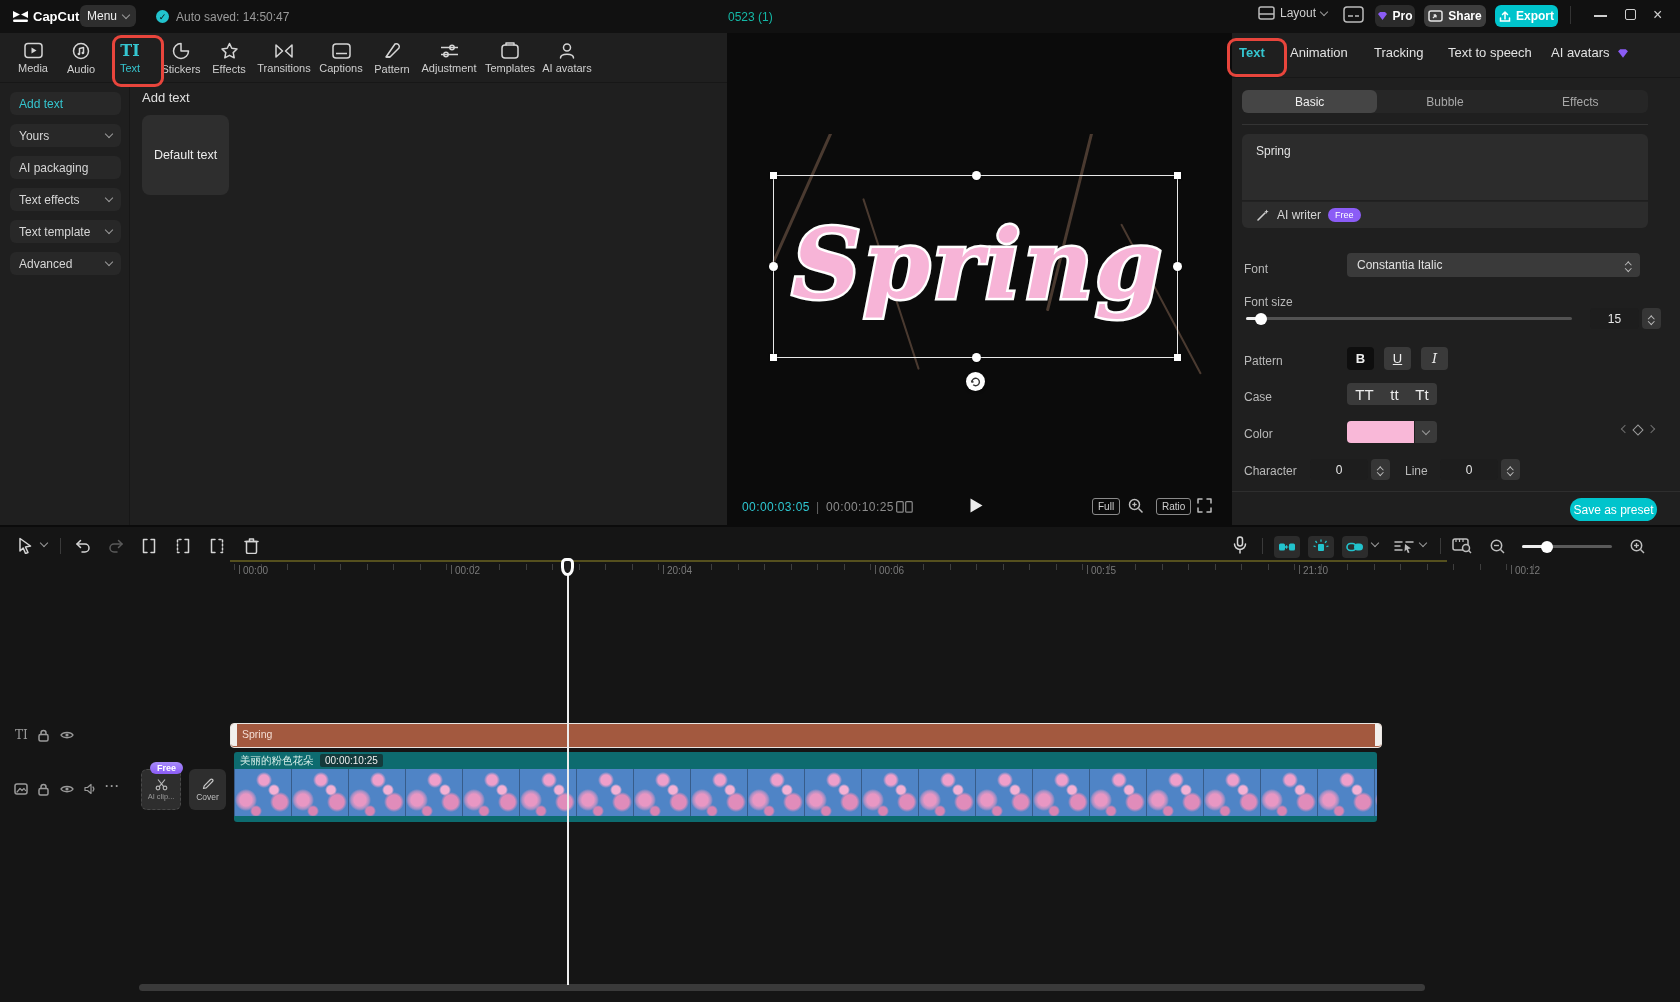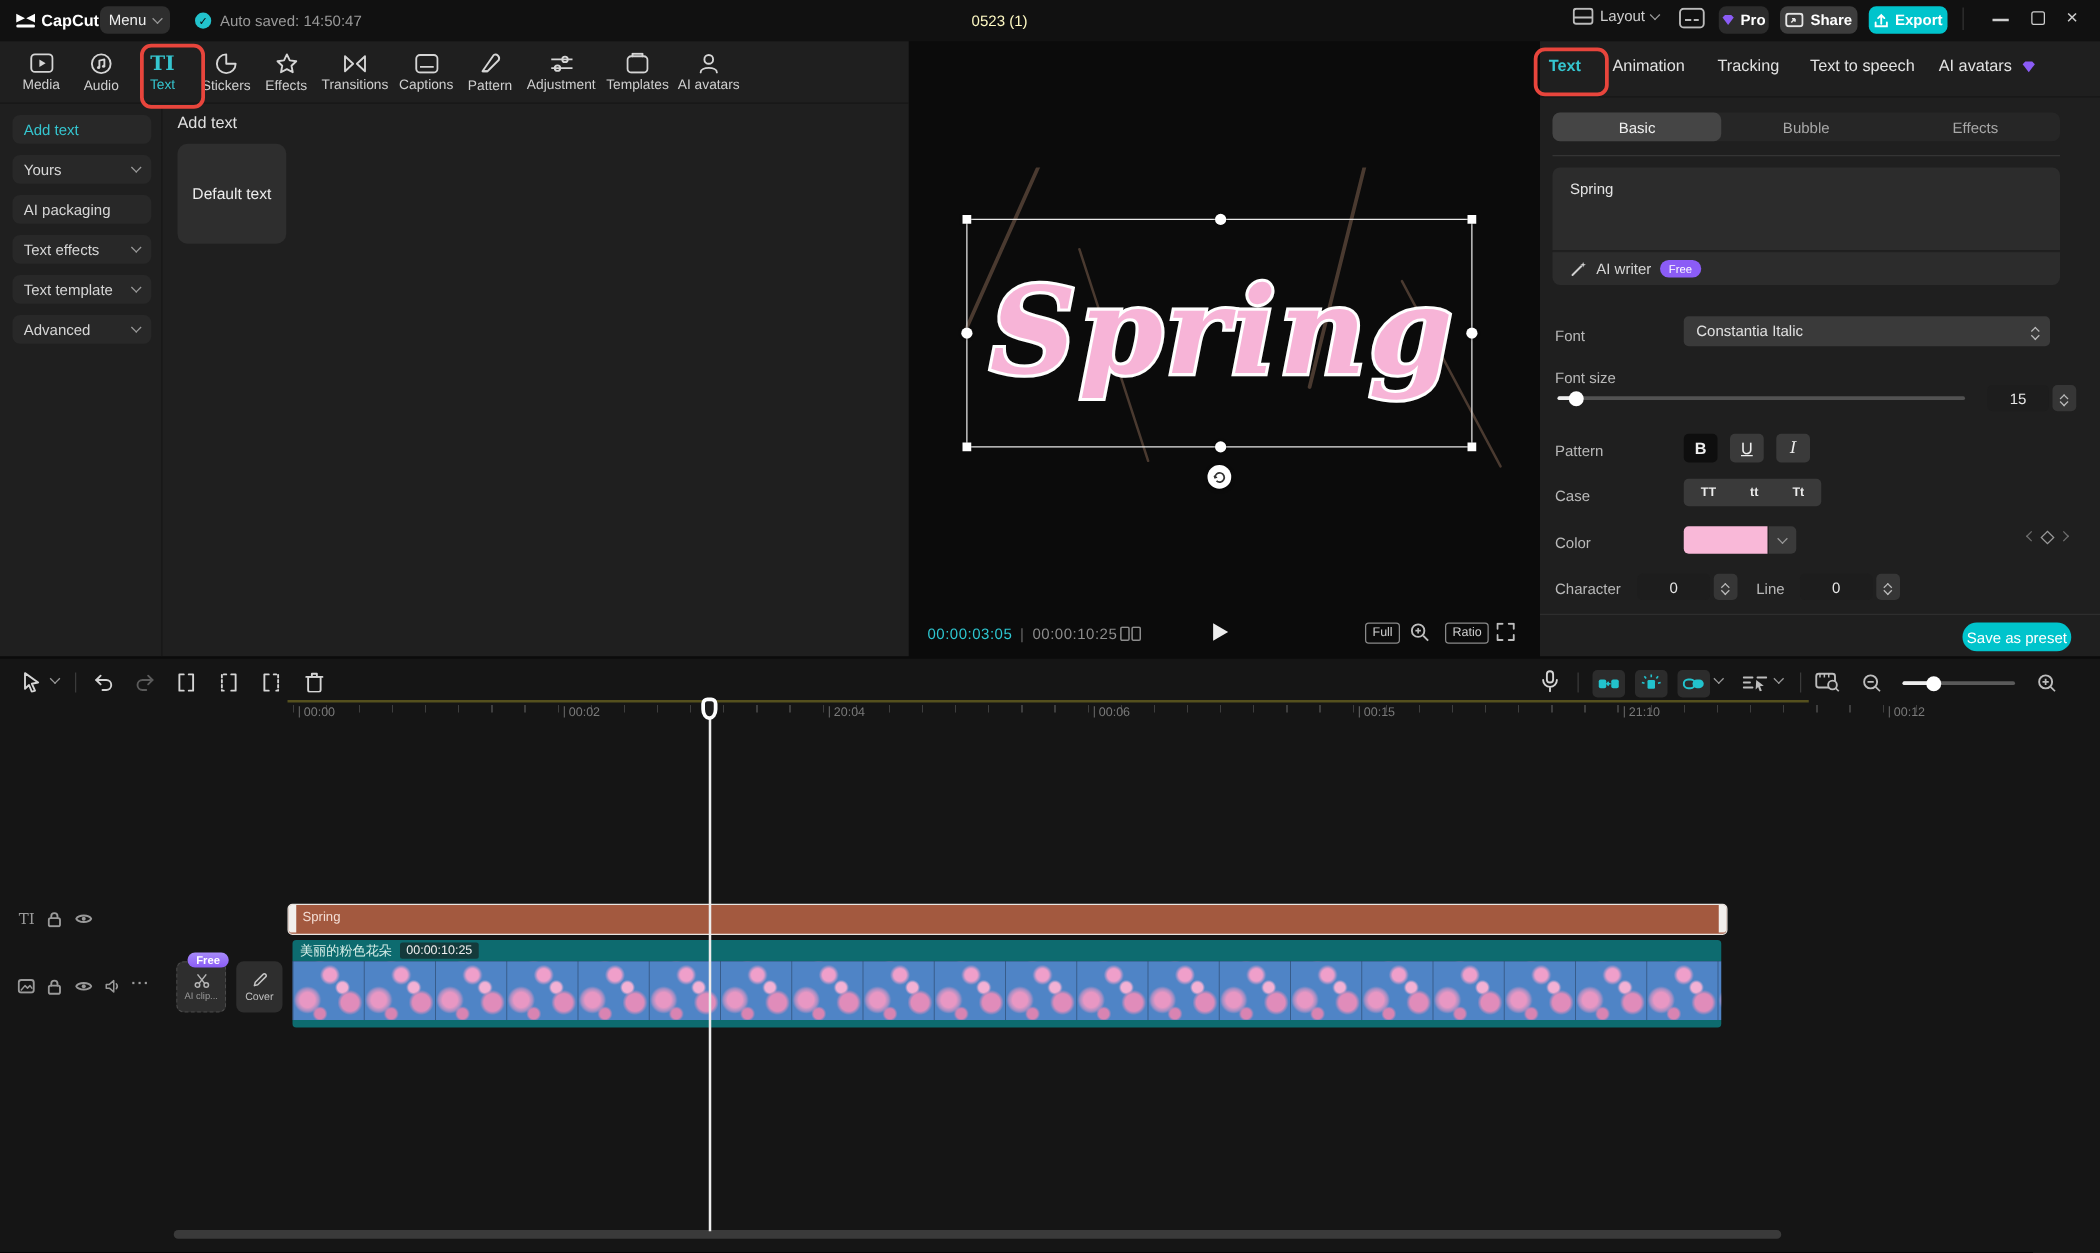--- a/index.html
+++ b/index.html
@@ -90,21 +90,21 @@
           <rect x="1" y="11.5" width="15" height="2.4" rx="1.2" fill="#fff"></rect>
         </svg>
     </span>
     <span class="abs" style="left:33px;top:9px;font-weight:bold;color:#fff;font-size:13px">CapCut</span>
     <span class="pill abs" style="left:80px;top:5px;width:56px;background:#2e2e2e;gap:6px">
       <span style="color:#eee">Menu</span>
         <i class="chv"></i>
     </span>
     <span class="abs" style="left:156px;top:10px;width:13px;height:13px;border-radius:50%;background:#22c3cd;color:#0b0b0b;font-size:9px;display:flex;align-items:center;justify-content:center">✓</span>
     <span class="abs" style="left:176px;top:10px;color:#9a9a9a">Auto saved: 14:50:47</span>
-    <span class="abs" style="left:692px;top:10px;width:130px;text-align:right;color:#fef9c3">0523 (1)</span>
+    <span class="abs" style="left:728px;top:10px;width:130px;text-align:left;color:#14b8a6">0523 (1)</span>
 
     <span class="abs row" style="left:1258px;top:6px;gap:5px">
       <svg width="17" height="14" viewBox="0 0 17 14">
           <rect x="1" y="1" width="15" height="12" rx="2" class="ic-stroke" style="stroke:#bbb"></rect>
           <line x1="1" y1="8" x2="16" y2="8" stroke="#bbb" stroke-width="1.5"></line>
         </svg>
       <span style="color:#cfcfcf">Layout</span>
       <i class="chv"></i>
     </span>
     <span class="abs" style="left:1343px;top:6px">
@@ -378,21 +378,21 @@
       <span>B</span>
     </div>
   <div class="patbtn" style="left:1384px;text-decoration:underline">
       <span>U</span>
     </div>
   <div class="patbtn" style="left:1421px;font-style:italic;font-family:'DejaVu Serif',serif">
       <span>I</span>
     </div>
 
   <span class="ctl-label" style="top:390px">Case</span>
-  <div class="abs row" style="left:1347px;top:383px;width:110px;height:22px;background:#3a3a3a;border-radius:4px;justify-content:space-around;font-weight:bold;font-size:10px;color:#ececec">
+  <div class="abs row" style="left:1347px;top:383px;width:90px;height:22px;background:#3a3a3a;border-radius:4px;justify-content:space-around;font-weight:normal;font-size:15px;color:#ececec">
     <span>TT</span>
     <span>tt</span>
     <span>Tt</span>
   </div>
 
   <span class="ctl-label" style="top:427px">Color</span>
   <div class="abs" style="left:1347px;top:421px;width:67px;height:22px;background:#f9b8d8;border-radius:4px 0 0 4px"></div>
   <div class="abs" style="left:1415px;top:421px;width:22px;height:22px;background:#3a3a3a;border-radius:0 4px 4px 0;display:flex;align-items:center;justify-content:center">
       <i class="chv"></i>
     </div>

